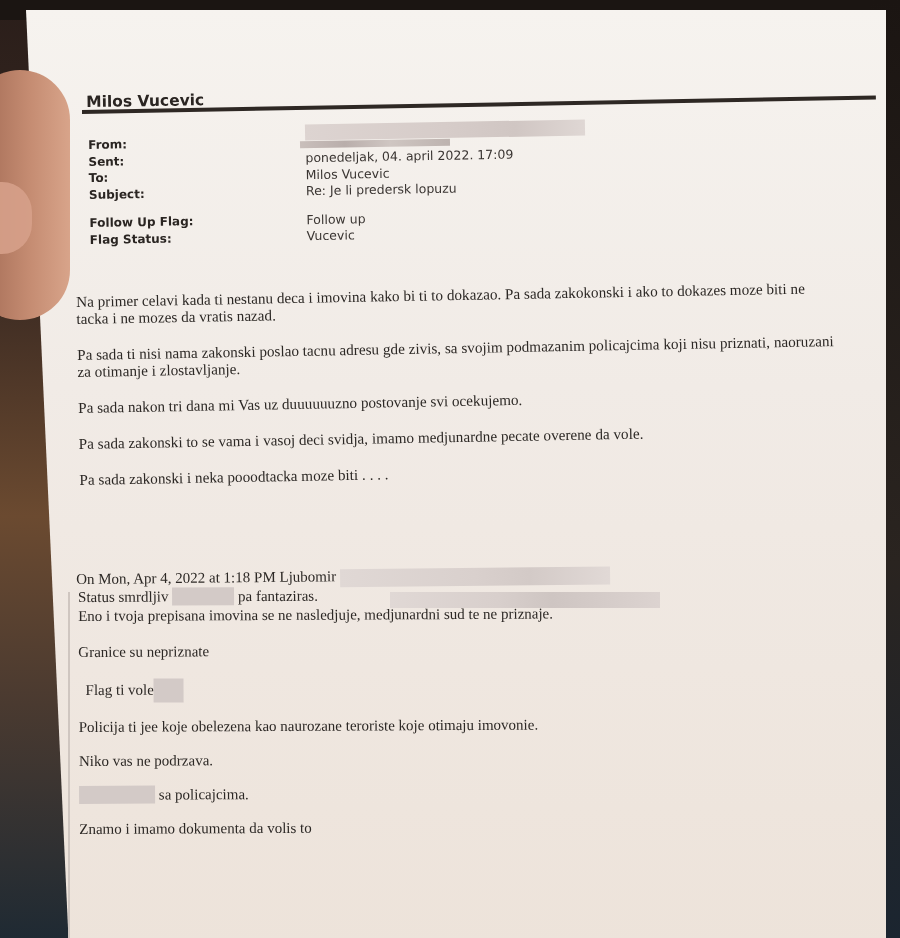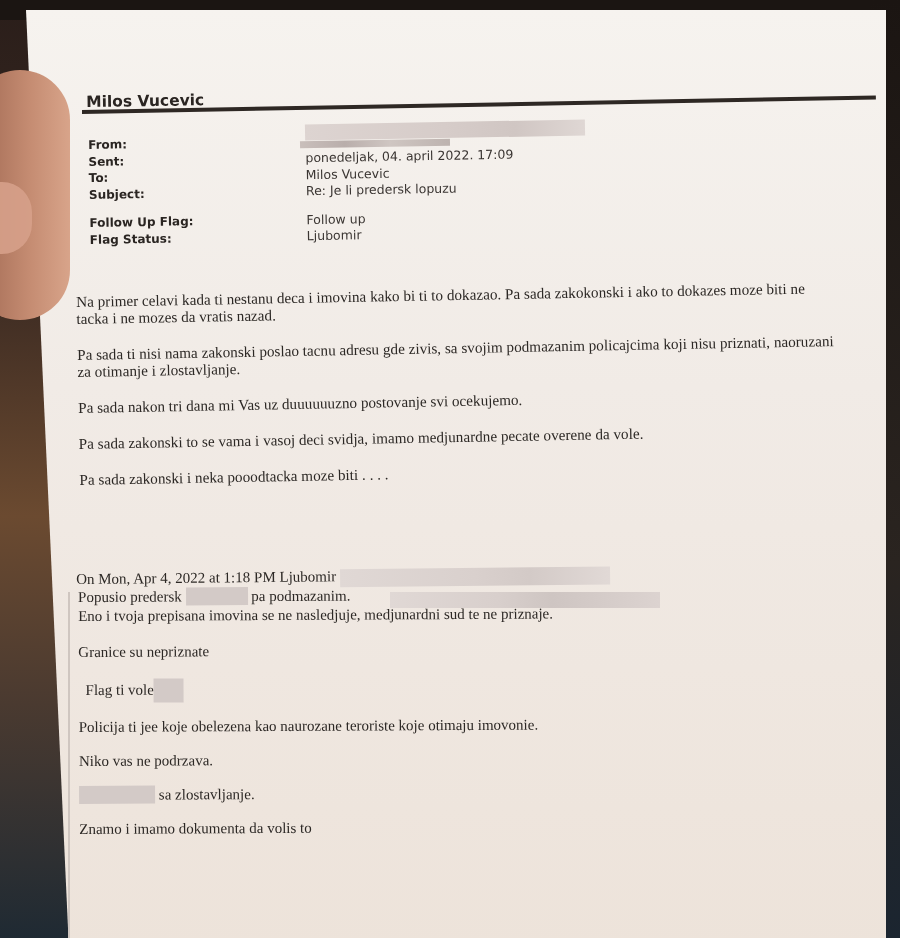--- a/index.html
+++ b/index.html
@@ -118,56 +118,56 @@
     <span class="meta-label">Subject:</span>
     <span class="meta-value">Re: Je li predersk lopuzu</span>
   </div>
   <div class="meta-gap"></div>
   <div class="meta-row">
     <span class="meta-label">Follow Up Flag:</span>
     <span class="meta-value">Follow up</span>
   </div>
   <div class="meta-row">
     <span class="meta-label">Flag Status:</span>
-    <span class="meta-value">Ljubomir</span>
+    <span class="meta-value">Vucevic</span>
   </div>
 </div>
 
 <div class="body">
   <p>Na primer celavi kada ti nestanu deca i imovina kako bi ti to dokazao. Pa sada zakokonski i ako to dokazes moze biti ne tacka i ne mozes da vratis nazad.</p>
   <p>Pa sada ti nisi nama zakonski poslao tacnu adresu gde zivis, sa svojim podmazanim policajcima koji nisu priznati, naoruzani za otimanje i zlostavljanje.</p>
   <p>Pa sada nakon tri dana mi Vas uz duuuuuuzno postovanje svi ocekujemo.</p>
   <p>Pa sada zakonski to se vama i vasoj deci svidja, imamo medjunardne pecate overene da vole.</p>
   <p>Pa sada zakonski i neka pooodtacka moze biti . . . .</p>
 </div>
 
 <div class="quote-head">
   <span>On Mon, Apr 4, 2022 at 1:18 PM Ljubomir</span><span class="redact"></span>
 </div>
 <div class="quote-redact-float"></div>
 
 <div class="quote-bar"></div>
 
 <div class="quote">
   <span class="line">
-    <span>Popusio predersk</span>
+    <span>Status smrdljiv</span>
     <span class="redact-inline" style="width:62px"></span>
-    <span>pa podmazanim.</span>
+    <span>pa fantaziras.</span>
   </span>
   <span class="line">Eno i tvoja prepisana imovina se ne nasledjuje, medjunardni sud te ne priznaje.</span>
   <div class="gap"></div>
   <span class="line">Granice su nepriznate</span>
   <div class="gap"></div>
   <span class="line" style="margin-left:7px">
     <span>Flag ti vole</span><span class="redact-inline" style="width:30px;height:24px;vertical-align:-8px"></span>
   </span>
   <div class="gap2"></div>
   <span class="line">Policija ti jee koje obelezena kao naurozane teroriste koje otimaju imovonie.</span>
   <div class="gap2"></div>
   <span class="line">Niko vas ne podrzava.</span>
   <div class="gap2"></div>
   <span class="line">
     <span class="redact-inline" style="width:76px"></span>
-    <span>sa zlostavljanje.</span>
+    <span>sa policajcima.</span>
   </span>
   <div class="gap2"></div>
   <span class="line">Znamo i imamo dokumenta da volis to</span>
 </div>
 
 </body></html>

